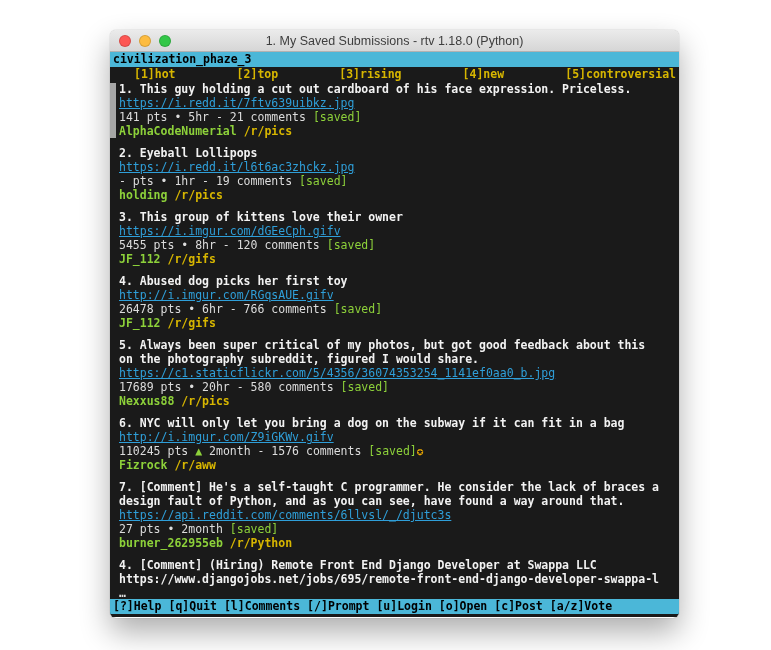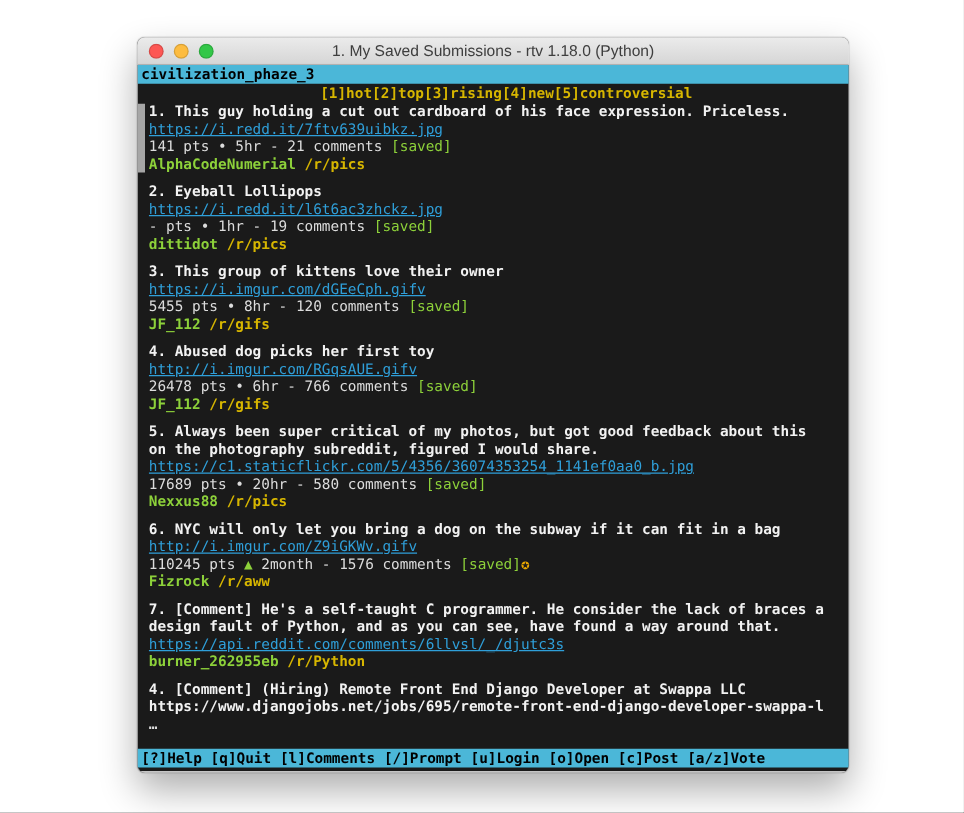--- a/index.html
+++ b/index.html
@@ -25,21 +25,21 @@
 
   .term { height:565px; background:var(--bg); padding-bottom:3px;
           display:flex; flex-direction:column;
           font-family:"DejaVu Sans Mono","Liberation Mono",monospace;
           font-size:11.5px; }
   .bar { flex:0 0 15px; height:15px; line-height:15px; background:var(--cyan);
          color:var(--bar-text); font-weight:bold; padding:0 3px;
          display:flex; white-space:pre; overflow:hidden; }
   .header-bar { justify-content:space-between; }
   .sort-bar { background:transparent; color:var(--yellow);
-              justify-content:center;padding-left:24px; }
+              justify-content:space-between;padding-left:24px; }
   .footer-bar { gap:7px; }
 
   .items { flex:1 1 auto; overflow:hidden; }
   .item { position:relative; padding-left:9px; margin-bottom:8px; }
   .item:last-child { margin-bottom:0; }
   .cursor { position:absolute; left:0; top:1px; bottom:0; width:6px;
             background:var(--gutter); }
   .line { height:14px; line-height:14px; white-space:pre; overflow:hidden; }
   .title { color:var(--white); font-weight:bold; }
   .url { color:var(--blue); text-decoration:underline; cursor:pointer; }
@@ -78,21 +78,21 @@
             <div class="cursor"></div>
             <div class="line title">1. This guy holding a cut out cardboard of his face expression. Priceless.</div>
             <div class="line url">https://i.redd.it/7ftv639uibkz.jpg</div>
             <div class="line stats"><span class="c-fg">141 pts • 5hr - 21 comments </span><span class="c-green">[saved]</span></div>
             <div class="line"><span class="author">AlphaCodeNumerial</span> <span class="subreddit">/r/pics</span></div>
           </div>
           <div class="item">
             <div class="line title">2. Eyeball Lollipops</div>
             <div class="line url">https://i.redd.it/l6t6ac3zhckz.jpg</div>
             <div class="line stats"><span class="c-fg">- pts • 1hr - 19 comments </span><span class="c-green">[saved]</span></div>
-            <div class="line"><span class="author">dittidot</span> <span class="subreddit">/r/pics</span></div>
+            <div class="line"><span class="author">holding</span> <span class="subreddit">/r/pics</span></div>
           </div>
           <div class="item">
             <div class="line title">3. This group of kittens love their owner</div>
             <div class="line url">https://i.imgur.com/dGEeCph.gifv</div>
             <div class="line stats"><span class="c-fg">5455 pts • 8hr - 120 comments </span><span class="c-green">[saved]</span></div>
             <div class="line"><span class="author">JF_112</span> <span class="subreddit">/r/gifs</span></div>
           </div>
           <div class="item">
             <div class="line title">4. Abused dog picks her first toy</div>
             <div class="line url">http://i.imgur.com/RGqsAUE.gifv</div>
@@ -109,20 +109,21 @@
           <div class="item">
             <div class="line title">6. NYC will only let you bring a dog on the subway if it can fit in a bag</div>
             <div class="line url">http://i.imgur.com/Z9iGKWv.gifv</div>
             <div class="line stats"><span class="c-fg">110245 pts </span><span class="c-green">▲</span><span class="c-fg"> 2month - 1576 comments </span><span class="c-green">[saved]</span><span class="c-gold">✪</span></div>
             <div class="line"><span class="author">Fizrock</span> <span class="subreddit">/r/aww</span></div>
           </div>
           <div class="item">
             <div class="line title">7. [Comment] He's a self-taught C programmer. He consider the lack of braces a</div>
             <div class="line title">design fault of Python, and as you can see, have found a way around that.</div>
             <div class="line url">https://api.reddit.com/comments/6llvsl/_/djutc3s</div>
+            <div class="line stats"><span class="c-fg">27 pts • 2month </span><span class="c-green">[saved]</span></div>
             <div class="line"><span class="author">burner_262955eb</span> <span class="subreddit">/r/Python</span></div>
           </div>
           <div class="item">
             <div class="line title">4. [Comment] (Hiring) Remote Front End Django Developer at Swappa LLC</div>
             <div class="line url plain">https://www.djangojobs.net/jobs/695/remote-front-end-django-developer-swappa-l</div>
             <div class="line more">…</div>
           </div>
         </div>
 
       <div class="bar footer-bar" id="footer"><span>[?]Help</span><span>[q]Quit</span><span>[l]Comments</span><span>[/]Prompt</span><span>[u]Login</span><span>[o]Open</span><span>[c]Post</span><span>[a/z]Vote</span></div>

